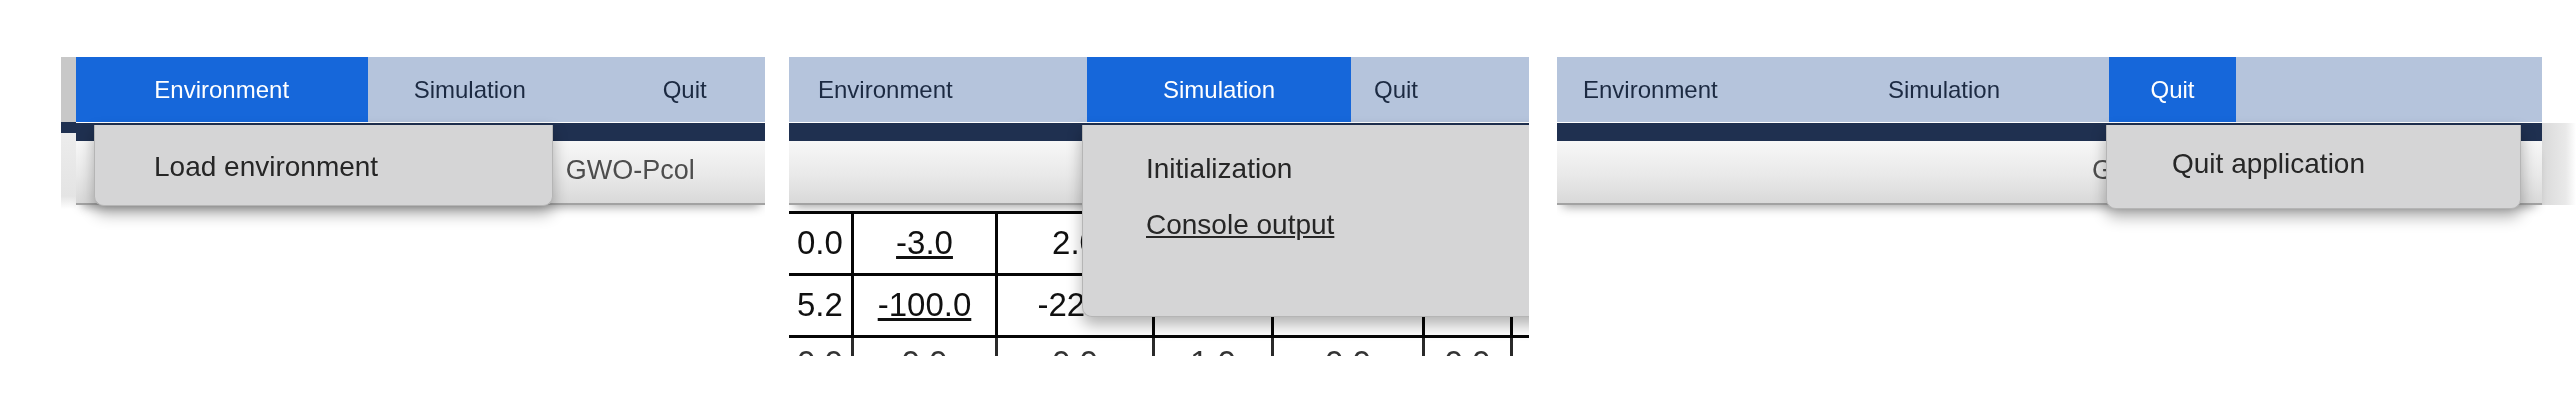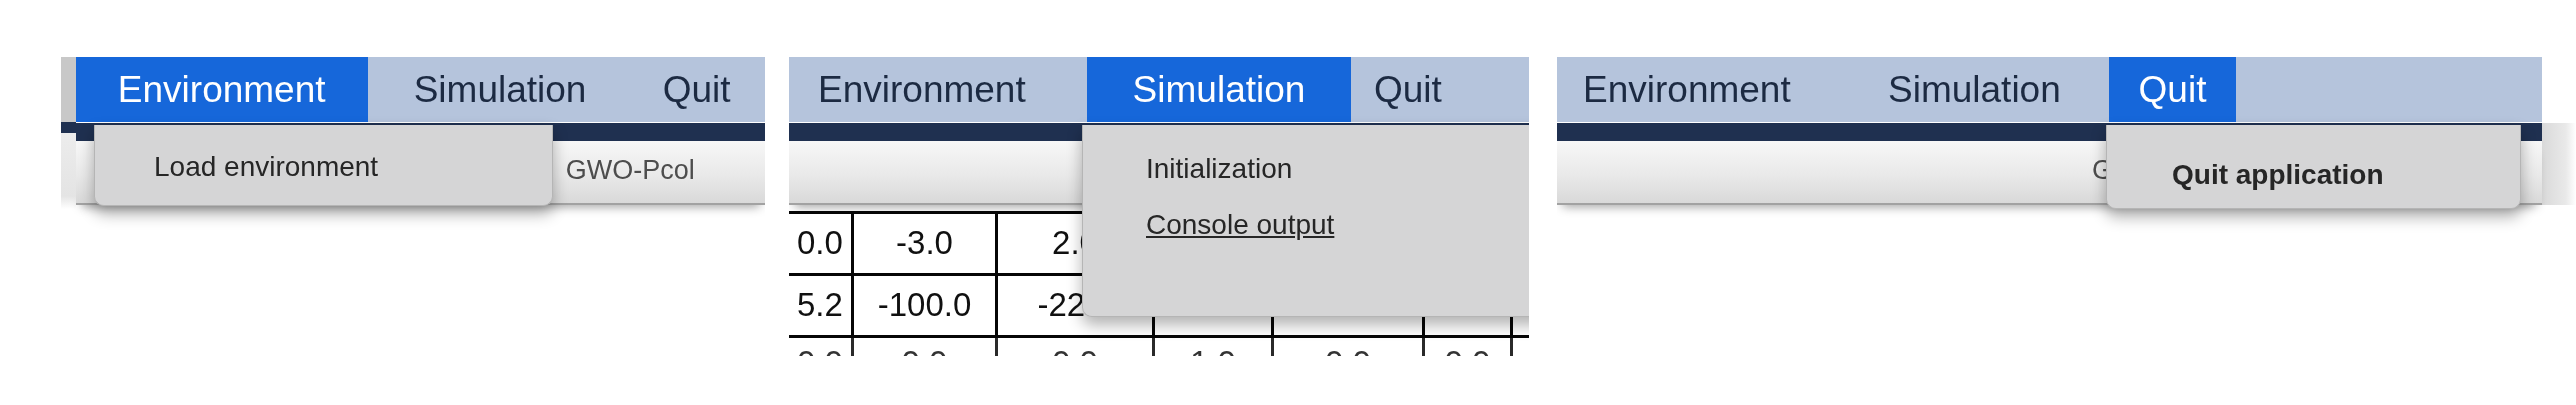--- a/index.html
+++ b/index.html
@@ -5,21 +5,21 @@
   html,body{margin:0;padding:0;background:#ffffff;}
   #stage{position:relative;width:2576px;height:405px;background:#ffffff;overflow:hidden;
          font-family:"Liberation Sans", sans-serif;}
   .panel{position:absolute;top:0;height:405px;overflow:hidden;}
   #panel-1{left:61px;width:704px;}
   #panel-2{left:789px;width:740px;}
   #panel-3{left:1557px;width:1019px;}
 
   
   .menubar{position:absolute;top:57px;height:65px;background:#b5c4dc;z-index:2;}
-  .menuitem{position:absolute;top:0;height:65px;line-height:65px;font-size:37px;
+  .menuitem{position:absolute;top:0;height:65px;line-height:65px;font-size:24px;
             color:#1c2a42;white-space:nowrap;}
   .menuitem.hl{background:#1667da;color:#ffffff;text-align:center;}
 
   
   .navy{position:absolute;top:123px;height:18px;background:#1f3050;z-index:1;}
   .toolbar{position:absolute;top:141px;height:62px;z-index:1;
            background:linear-gradient(#f7f7f7,#e9e9e9 55%,#d9d9d9);
            border-bottom:2.5px solid #a2a2a2;
            box-shadow:0 8.2px 9.8px -5.7px rgba(0,0,0,.38);}
   .tb-text{position:absolute;top:0;height:62px;line-height:59px;font-size:27px;color:#4d4d4d;
@@ -32,21 +32,21 @@
   .dd-item{font-size:28px;color:#262626;white-space:nowrap;}
 
   
   .tbl{position:absolute;left:0;top:211px;width:740px;border-top:3.3px solid #060606;z-index:3;}
   .trow{display:flex;height:59px;border-bottom:3.3px solid #060606;background:#ffffff;}
   .trow.clip{height:18px;border-bottom:none;background:#ffffff;overflow:hidden;opacity:.85;}
   .tcell{box-sizing:border-box;border-left:3.3px solid #060606;font-size:33px;line-height:57px;
          color:#101010;text-align:center;overflow:hidden;white-space:nowrap;}
   .tcell:first-child{border-left:none;text-align:right;padding-right:8.2px;}
   .trow.clip .tcell{line-height:49px;}
-  .c1{width:62px;}.c2{width:144px;}.c3{width:157px;}.c4{width:119px;}
+  .c1{width:62px;}.c2{width:144px;text-decoration:underline;}.c3{width:157px;}.c4{width:119px;}
   .c5{width:151px;}.c6{width:88px;}.c7{flex:1;text-align:left;padding-left:4.9px;}
 
   
   .edgestrip{position:absolute;left:0;top:57px;width:14.7px;height:152px;z-index:4;
              background:linear-gradient(#c8c8c8 0,#c8c8c8 65px,#1f3050 65px,#1f3050 76px,
                         #ececec 76px,#e4e4e4 139px,rgba(228,228,228,0) 152px);}
   
   .bleed{position:absolute;left:985px;top:123px;width:34px;height:82px;z-index:0;
          background:linear-gradient(90deg,#d9d9d9,#e9e9e9 70%,rgba(255,255,255,0));}
 </style>
@@ -122,19 +122,19 @@
     <div class="bleed"></div>
     <div class="menubar" style="left:0;width:985px;">
       <span class="menuitem" style="left:26px;">Environment</span>
       <span class="menuitem" style="left:331px;">Simulation</span>
       <span class="menuitem hl" style="left:552px;width:127px;">Quit</span>
     </div>
     <div class="navy" style="left:0;width:985px;"></div>
     <div class="toolbar" style="left:0;width:985px;">
       <span class="tb-text" style="left:535px;">G</span>
     </div>
-    <div class="dropdown" style="left:549px;top:125px;width:415px;height:84px;padding-top:15px;font-weight:bold;">
+    <div class="dropdown" style="left:549px;top:125px;width:415px;height:84px;padding-top:4px;">
       <div class="dd-item" style="padding-left:65px;line-height:70px;">Quit application</div>
     </div>
   </section>
 
 </div>
 
 
 </body></html>

